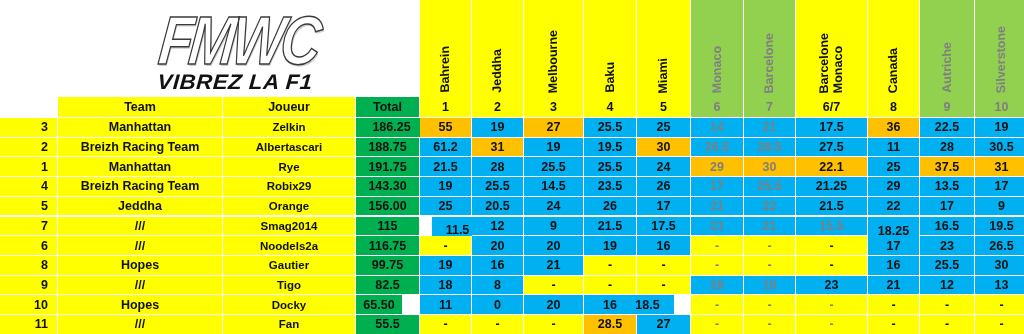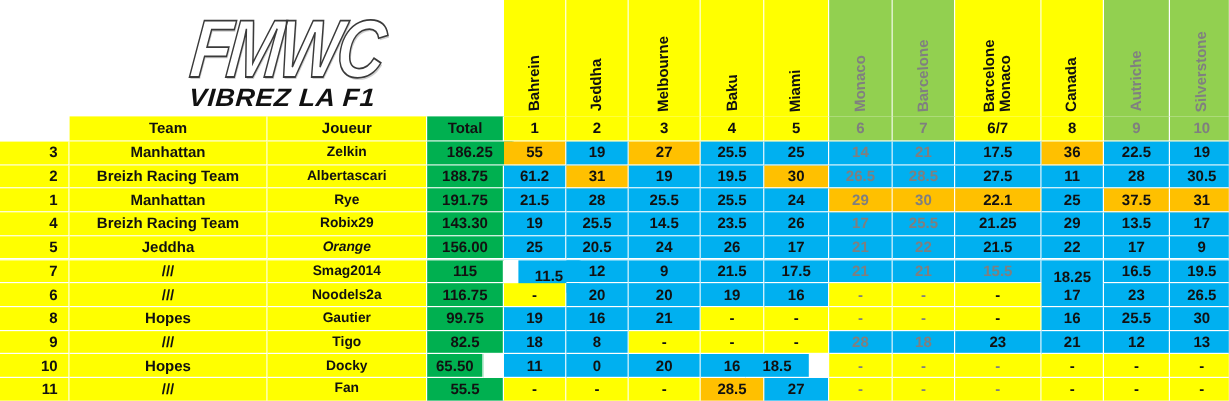--- a/index.html
+++ b/index.html
@@ -221,21 +221,21 @@
       <div class="cell bg-blue" style="left: 584px; top: 177.1px; width: 53px; height: 19.7px;">23.5</div>
       <div class="cell bg-blue" style="left: 637px; top: 177.1px; width: 54px; height: 19.7px;">26</div>
       <div class="cell bg-blue grey" style="left: 691px; top: 177.1px; width: 53px; height: 19.7px;">17</div>
       <div class="cell bg-blue grey" style="left: 744px; top: 177.1px; width: 52px; height: 19.7px;">25.5</div>
       <div class="cell bg-blue" style="left: 796px; top: 177.1px; width: 72px; height: 19.7px;">21.25</div>
       <div class="cell bg-blue" style="left: 868px; top: 177.1px; width: 52px; height: 19.7px;">29</div>
       <div class="cell bg-blue" style="left: 920px; top: 177.1px; width: 55px; height: 19.7px;">13.5</div>
       <div class="cell bg-blue" style="left: 975px; top: 177.1px; width: 54px; height: 19.7px;">17</div>
       <div class="cell bg-yellow right" style="left: 0px; top: 196.8px; width: 58px; height: 19.7px;">5</div>
       <div class="cell bg-yellow" style="left: 58px; top: 196.8px; width: 165px; height: 19.7px;">Jeddha</div>
-      <div class="cell bg-yellow small" style="left: 223px; top: 196.8px; width: 133px; height: 19.7px; font-style: italic;">Orange</div>
+      <div class="cell bg-yellow small" style="left: 223px; top: 196.8px; width: 133px; height: 19.7px;">Orange</div>
       <div class="cell bg-green" style="left: 356px; top: 196.8px; width: 64px; height: 19.7px;">156.00</div>
       <div class="cell bg-blue" style="left: 420px; top: 196.8px; width: 52px; height: 19.7px;">25</div>
       <div class="cell bg-blue" style="left: 472px; top: 196.8px; width: 52px; height: 19.7px;">20.5</div>
       <div class="cell bg-blue" style="left: 524px; top: 196.8px; width: 60px; height: 19.7px;">24</div>
       <div class="cell bg-blue" style="left: 584px; top: 196.8px; width: 53px; height: 19.7px;">26</div>
       <div class="cell bg-blue" style="left: 637px; top: 196.8px; width: 54px; height: 19.7px;">17</div>
       <div class="cell bg-blue grey" style="left: 691px; top: 196.8px; width: 53px; height: 19.7px;">21</div>
       <div class="cell bg-blue grey" style="left: 744px; top: 196.8px; width: 52px; height: 19.7px;">22</div>
       <div class="cell bg-blue" style="left: 796px; top: 196.8px; width: 72px; height: 19.7px;">21.5</div>
       <div class="cell bg-blue" style="left: 868px; top: 196.8px; width: 52px; height: 19.7px;">22</div>

